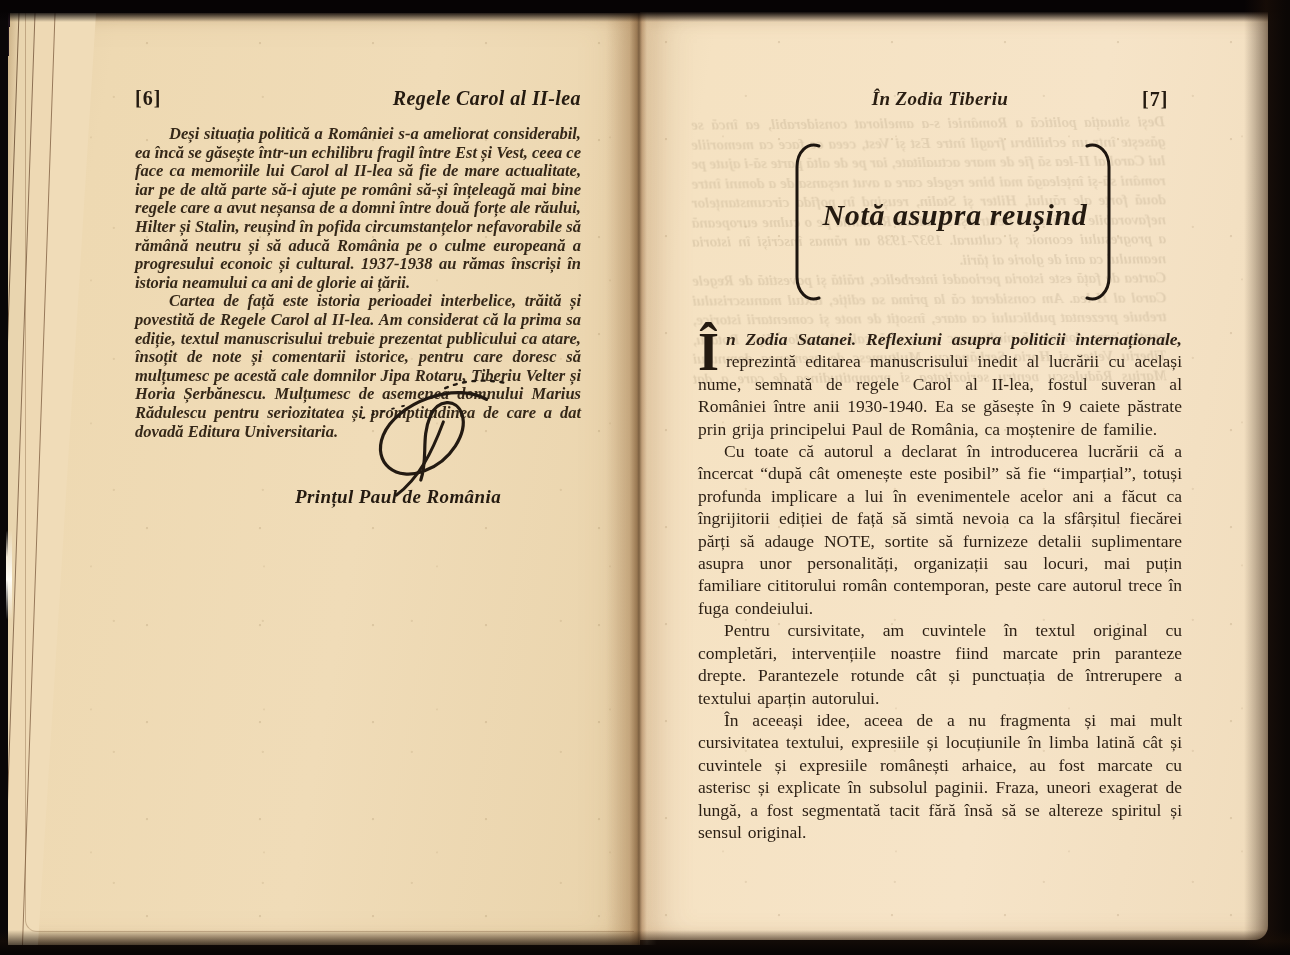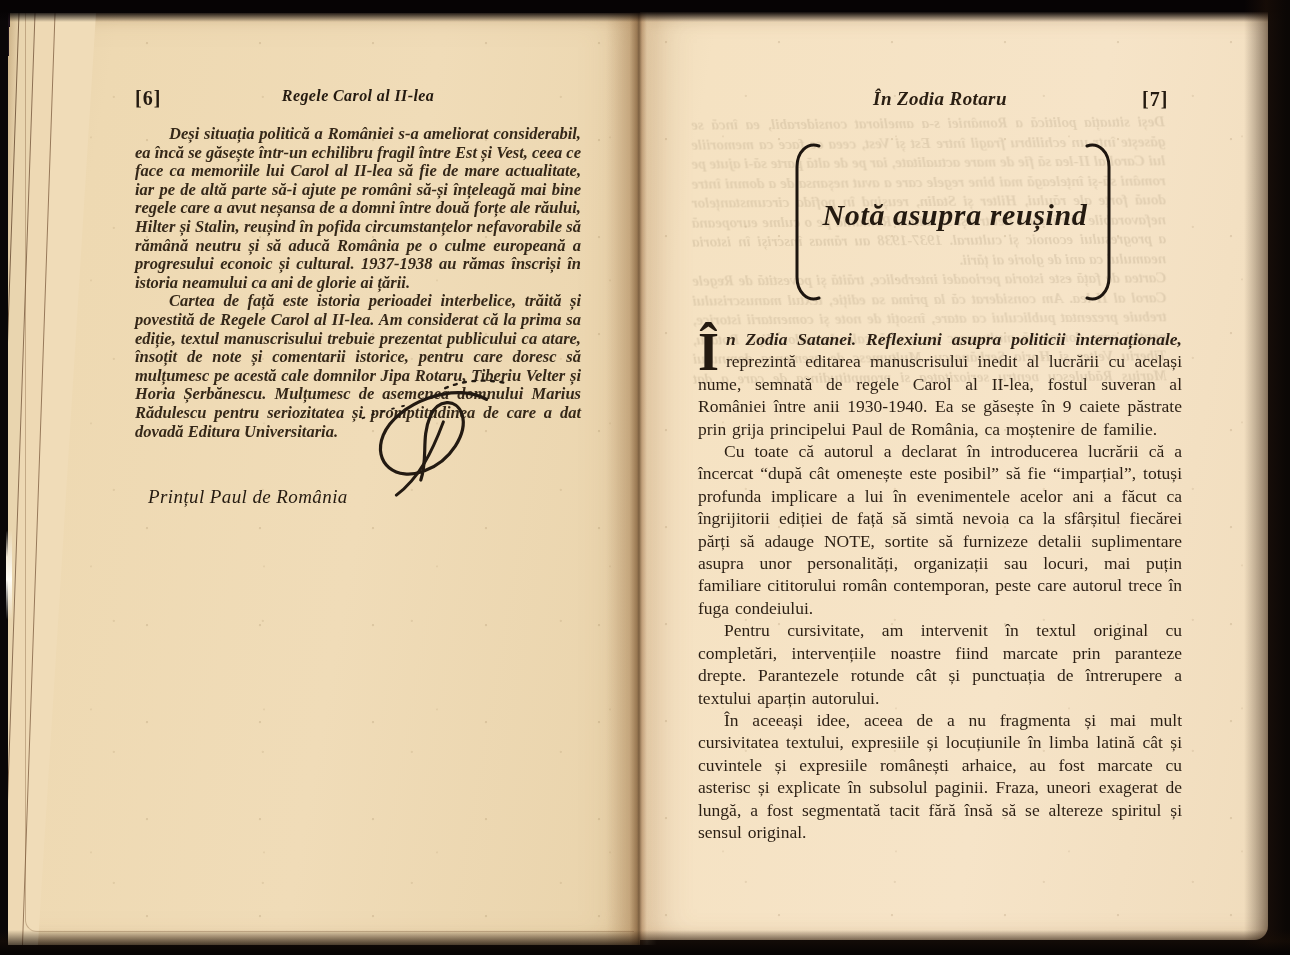--- a/index.html
+++ b/index.html
@@ -48,33 +48,33 @@
     position:absolute;left:17px;top:0;bottom:13px;right:6px;
     border-left:1px solid rgba(120,85,50,.35);
     border-bottom:1px solid rgba(120,85,50,.28);
     border-radius:0 0 0 12px;pointer-events:none;
   }
   .lp-number{
     position:absolute;left:127px;top:74px;
     font-size:20px;font-weight:600;color:#241a10;letter-spacing:1px;
   }
   .lp-header{
-    position:absolute;left:127px;top:74px;width:446px;text-align:center;
-    font-size:16px;font-weight:bold;font-style:italic;color:#241a10;letter-spacing:.4px;
+    position:absolute;left:127px;top:74px;width:446px;text-align:right;
+    font-size:20px;font-weight:bold;font-style:italic;color:#241a10;letter-spacing:.4px;
   }
   .lp-body{
     position:absolute;left:127px;top:112px;width:446px;
     font-size:16.5px;line-height:18.6px;font-weight:bold;font-style:italic;
     color:#352819;text-align:justify;
   }
   .lp-body p{margin:0;text-indent:34px;}
   .signature{position:absolute;left:320px;top:362px;width:210px;height:122px;}
   .lp-caption{
-    position:absolute;left:140px;top:473px;width:500px;text-align:left;
-    font-size:19px;font-weight:normal;font-style:italic;color:#241a10;letter-spacing:.4px;
+    position:absolute;left:140px;top:473px;width:500px;text-align:center;
+    font-size:19px;font-weight:bold;font-style:italic;color:#241a10;letter-spacing:.4px;
   }
 
   
   .gutter{
     position:absolute;left:606px;top:10px;width:62px;height:935px;z-index:5;pointer-events:none;
     background:linear-gradient(90deg,
       rgba(125,85,45,0) 0%,
       rgba(125,85,45,.20) 38%,
       rgba(95,60,28,.48) 50%,
       rgba(60,35,15,.55) 53%,
@@ -174,37 +174,37 @@
   <div class="gutter"></div>
 
   <div class="right-page">
     <div class="speckle"></div>
 
     <div class="ghost">
       <div>Deși situația politică a României s-a ameliorat considerabil, ea încă se găsește într-un echilibru fragil între Est și Vest, ceea ce face ca memoriile lui Carol al II-lea să fie de mare actualitate, iar pe de altă parte să-i ajute pe români să-și înțeleagă mai bine regele care a avut neșansa de a domni între două forțe ale răului, Hilter și Stalin, reușind în pofida circumstanțelor nefavorabile să rămână neutru și să aducă România pe o culme europeană a progresului econoic și cultural. 1937-1938 au rămas înscriși în istoria neamului ca ani de glorie ai țării.</div>
       <div>Cartea de față este istoria perioadei interbelice, trăită și povestită de Regele Carol al II-lea. Am considerat că la prima sa ediție, textul manuscrisului trebuie prezentat publicului ca atare, însoțit de note și comentarii istorice, pentru care doresc să mulțumesc pe acestă cale domnilor Jipa Rotaru, Tiberiu Velter și Horia Șerbănescu. Mulțumesc de asemenea domnului Marius Rădulescu pentru seriozitatea și promptitudinea de care a dat dovadă Editura Universitaria.</div>
     </div>
 
-    <div class="rp-header">În Zodia Rotaru</div>
+    <div class="rp-header">În Zodia Tiberiu</div>
     <span class="rp-number">[7]</span>
 
     <div class="ornament">
       <svg class="bracket l" viewBox="0 0 34 164" fill="none" stroke="#1d150f" stroke-width="3" stroke-linecap="round">
         <path d="M31,6 C19,2 9,12 9,27 L9,137 C9,152 19,162 31,158"></path>
       </svg>
       <svg class="bracket r" viewBox="0 0 34 164" fill="none" stroke="#1d150f" stroke-width="3" stroke-linecap="round">
         <path d="M3,6 C15,2 25,12 25,27 L25,137 C25,152 15,162 3,158"></path>
       </svg>
       <div class="rp-title">Notă asupra reușind</div>
     </div>
 
     <div class="rp-body">
       <p class="lead"><span class="dropcap">Î</span><b>n Zodia Satanei. Reflexiuni asupra politicii internaționale,</b><span> reprezintă editarea manuscrisului inedit al lucrării cu același nume, semnată de regele Carol al II-lea, fostul suveran al României între anii 1930-1940. Ea se găsește în 9 caiete păstrate prin grija principelui Paul de România, ca moștenire de familie.</span></p>
       <p>Cu toate că autorul a declarat în introducerea lucrării că a încercat “după cât omenește este posibil” să fie “imparțial”, totuși profunda implicare a lui în evenimentele acelor ani a făcut ca îngrijitorii ediției de față să simtă nevoia ca la sfârșitul fiecărei părți să adauge NOTE, sortite să furnizeze detalii suplimentare asupra unor personalități, organizații sau locuri, mai puțin familiare cititorului român contemporan, peste care autorul trece în fuga condeiului.</p>
-      <p>Pentru cursivitate, am intervenit în textul original cu completări, intervențiile noastre fiind marcate prin paranteze drepte. Parantezele rotunde cât și punctuația de întrerupere a textului aparțin autorului.</p>
+      <p>Pentru cursivitate, am cuvintele în textul original cu completări, intervențiile noastre fiind marcate prin paranteze drepte. Parantezele rotunde cât și punctuația de întrerupere a textului aparțin autorului.</p>
       <p>În aceeași idee, aceea de a nu fragmenta și mai mult cursivitatea textului, expresiile și locuțiunile în limba latină cât și cuvintele și expresiile românești arhaice, au fost marcate cu asterisc și explicate în subsolul paginii. Fraza, uneori exagerat de lungă, a fost segmentată tacit fără însă să se altereze spiritul și sensul original.</p>
     </div>
   </div>
 
   <div class="top-shadow"></div>
   <div class="right-shadow"></div>
   <div class="bottom-shadow"></div>
 </div>
 
 </body></html>

